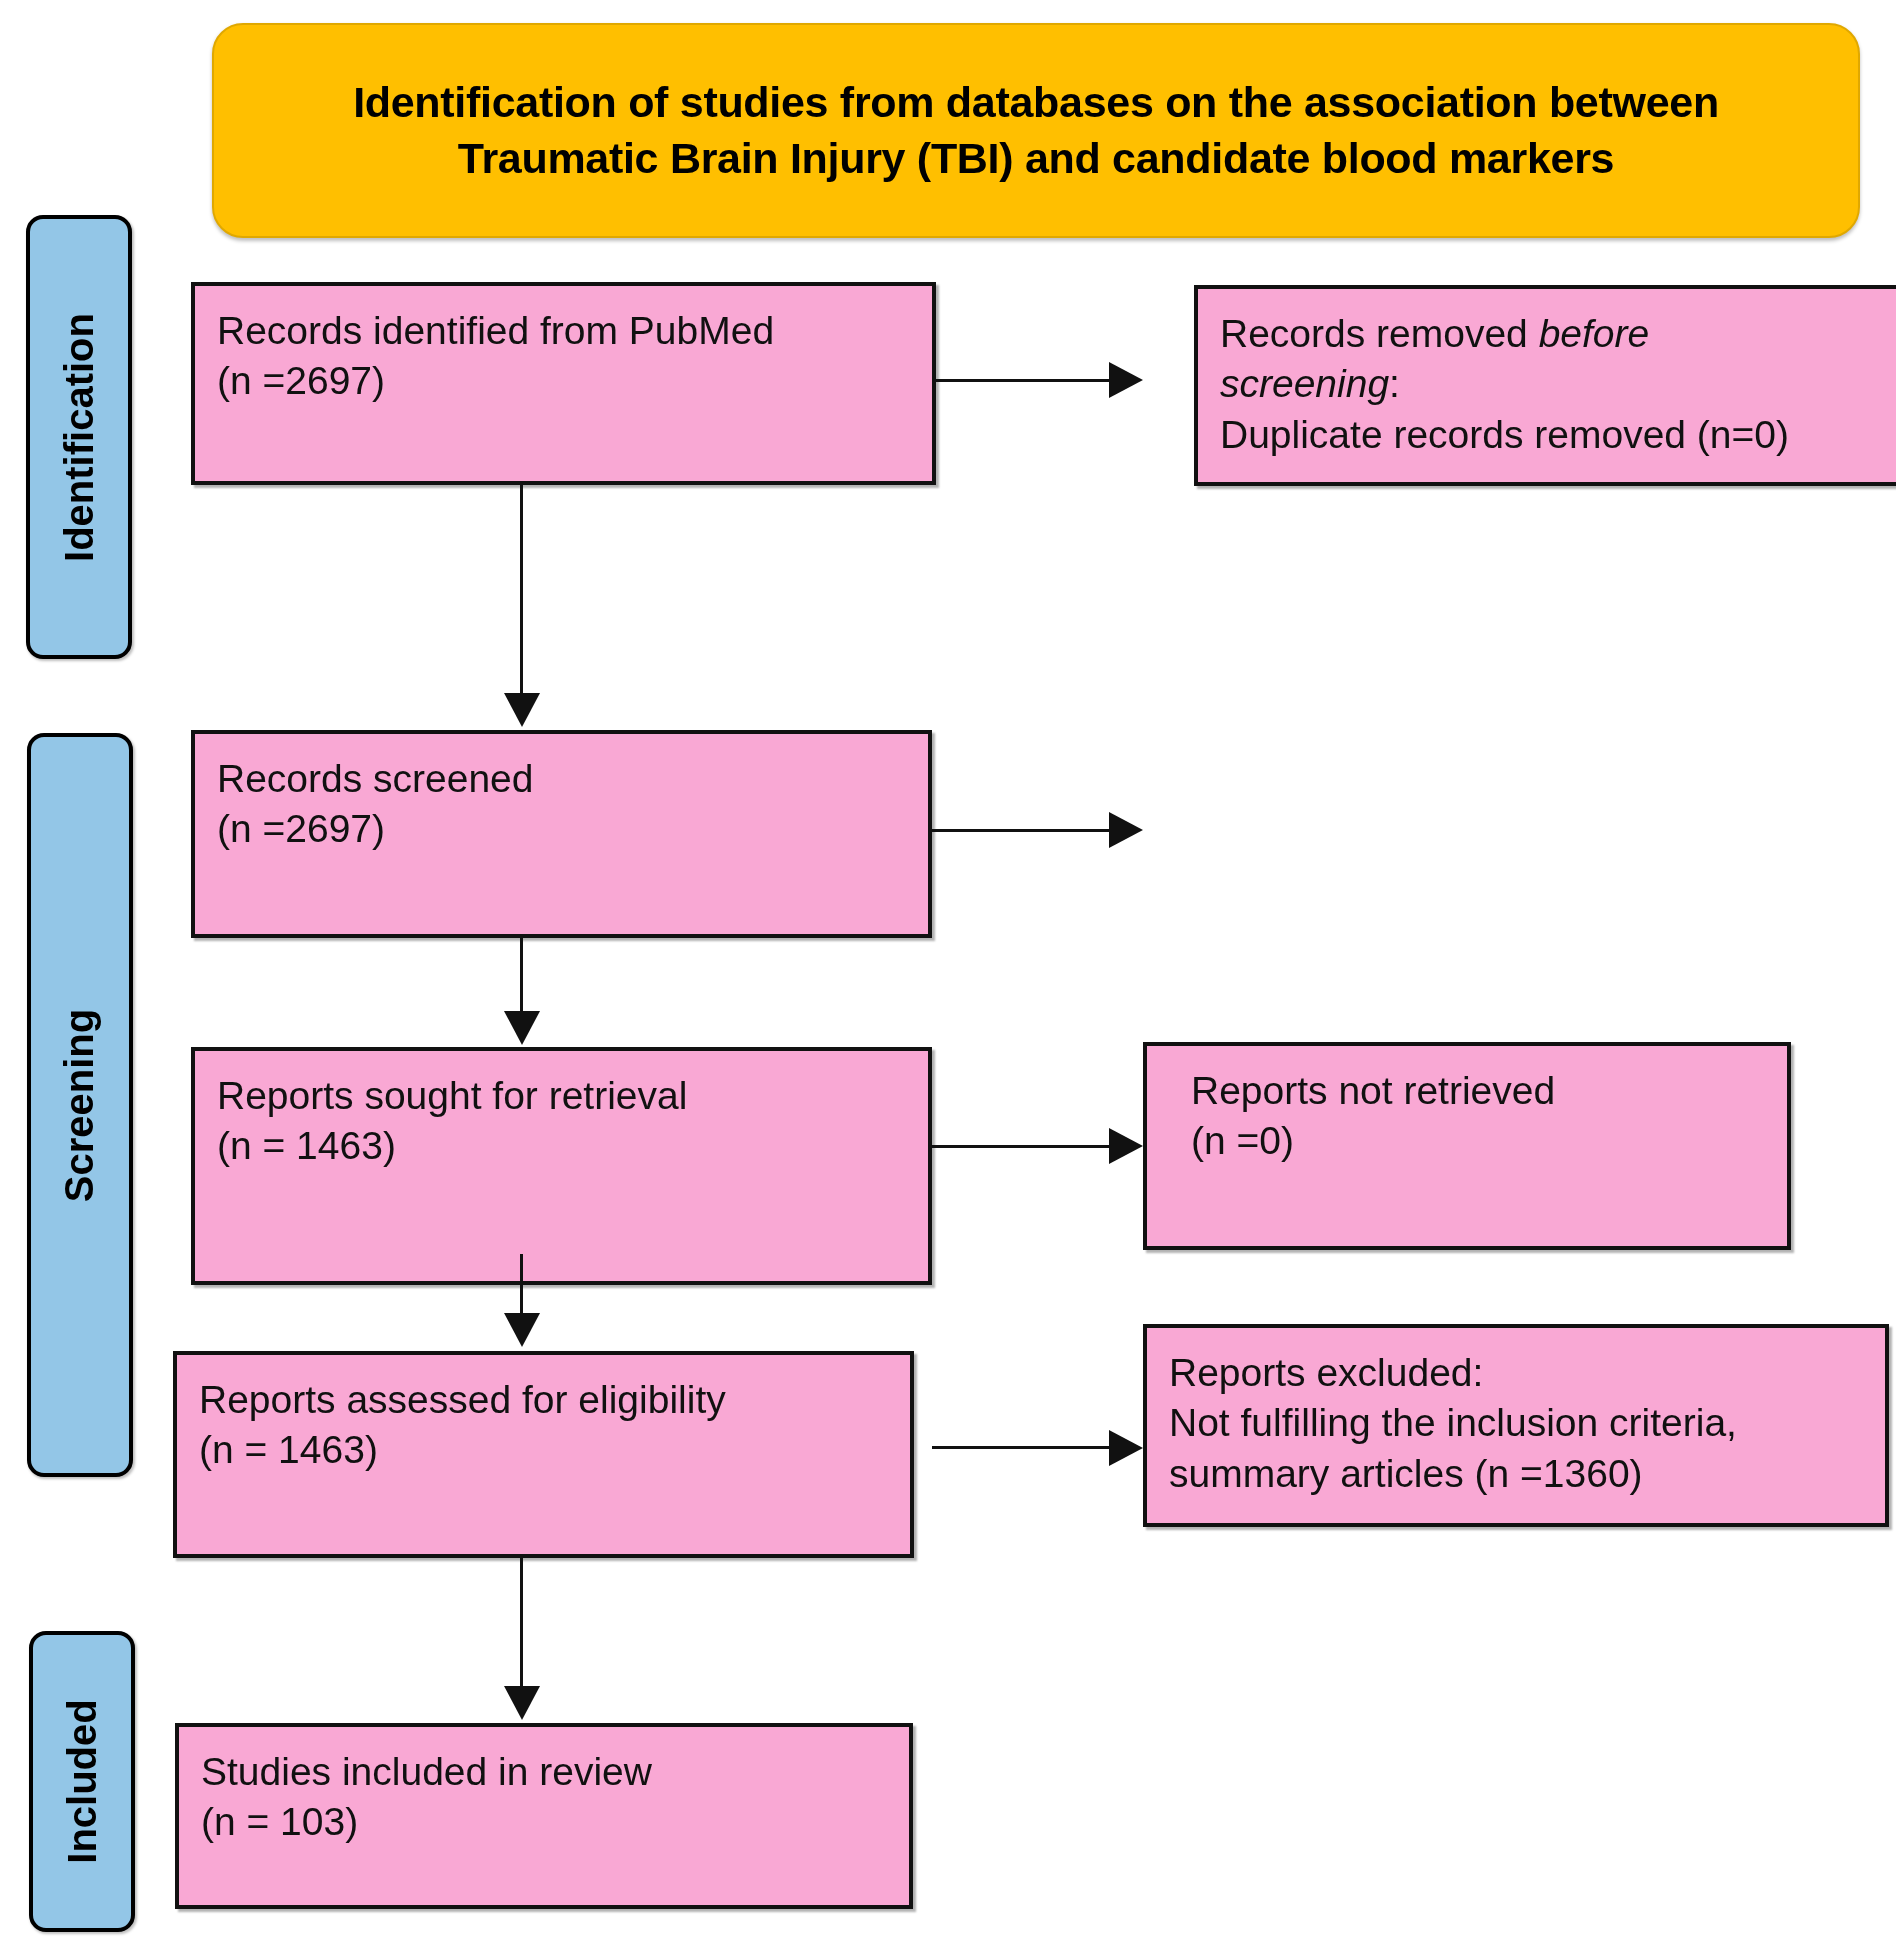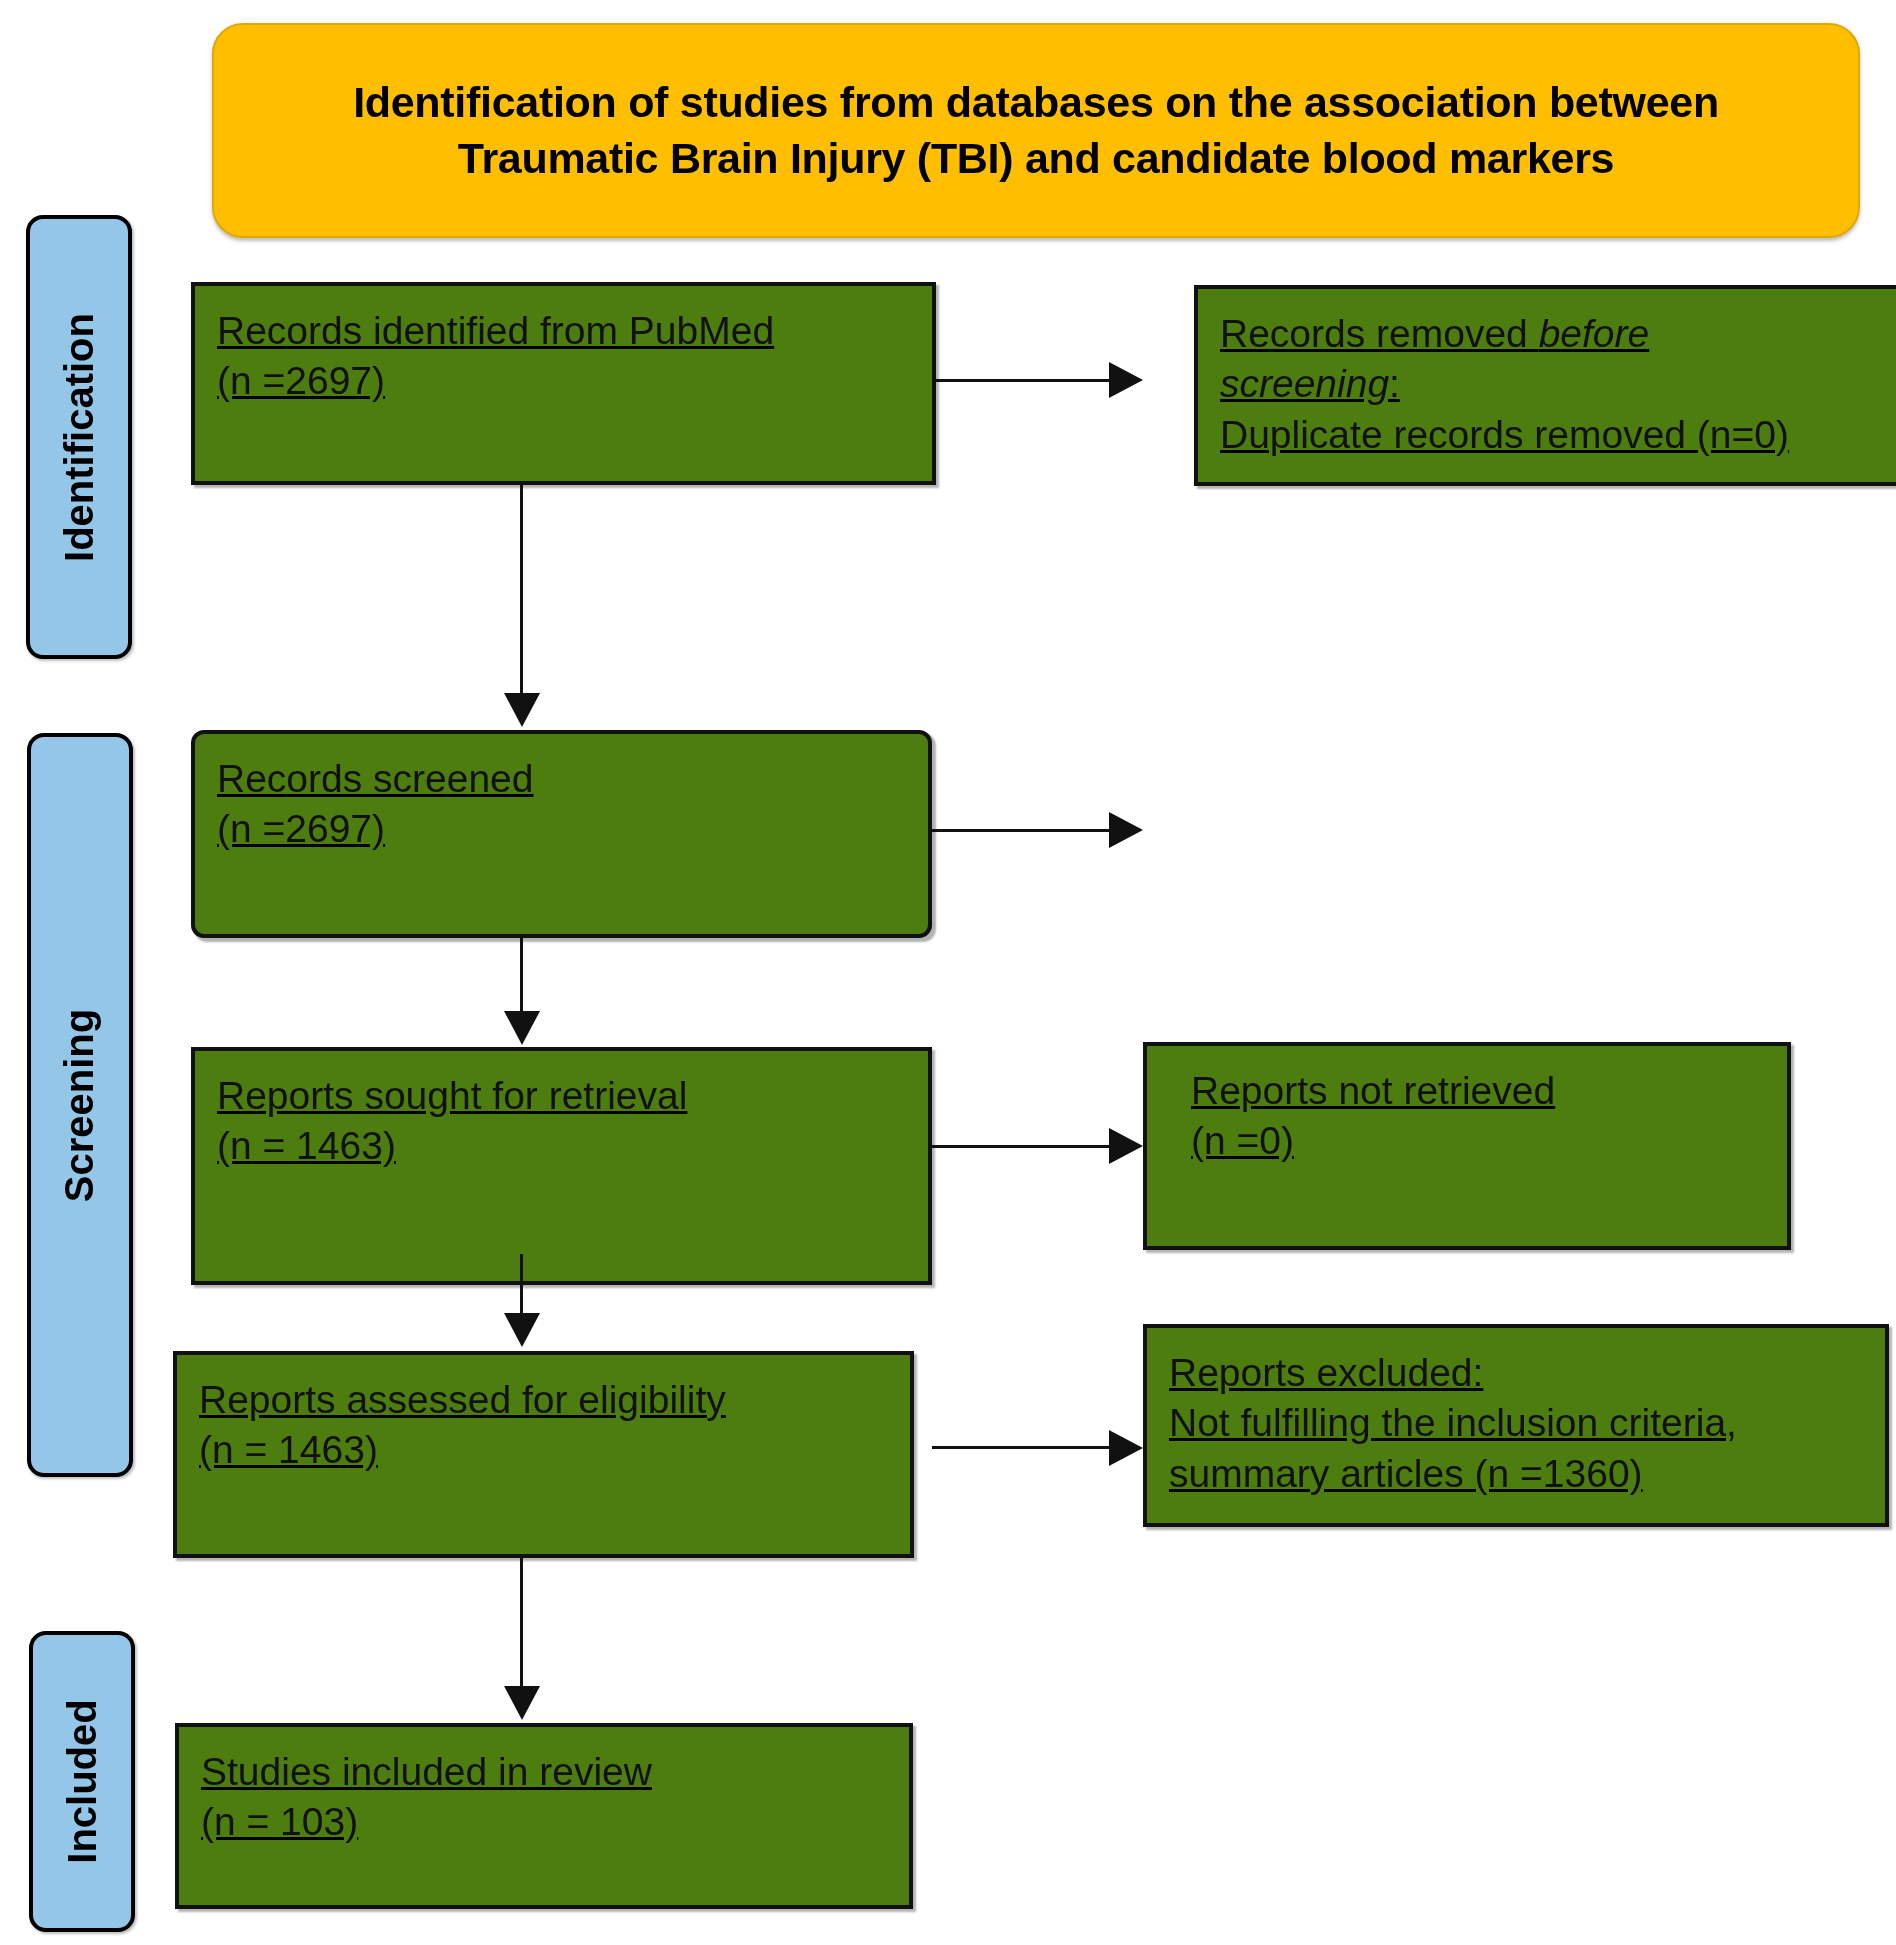--- a/index.html
+++ b/index.html
@@ -66,38 +66,37 @@
     color: #000000;
     letter-spacing: 0px;
   }
   #stage-identification { left: 26px;  top: 215px;  width: 106px; height: 444px; }
   #stage-screening      { left: 27px;  top: 733px; width: 106px; height: 744px; }
   #stage-included       { left: 29px;  top: 1631px; width: 106px; height: 301px; }
 
   
   .flow-box {
     position: absolute;
-    background: #4d7c0f;
+    background: #f9a8d4;
     border: 4.6px solid #111111;
     padding: 19.5px 22px 0 22px;
     box-shadow: 3.3px 3.3px 2px rgba(0,0,0,0.30);
-    text-decoration: underline;
   }
   .flow-box-text {
     font-size: 39px;
     line-height: 1.30;
     color: #111111;
     white-space: pre-line;
     text-align: left;
   }
   .flow-box-text em { font-style: italic; }
 
   
   #box-identified  { left: 191px;  top: 282px;  width: 745px; height: 203px; }
-  #box-screened    { left: 191px;  top: 730px; width: 741px; height: 208px; border-radius: 13px; }
+  #box-screened    { left: 191px;  top: 730px; width: 741px; height: 208px; }
   #box-sought      { left: 191px;  top: 1047px; width: 741px; height: 238px; }
   #box-assessed    { left: 173px;  top: 1351px; width: 741px; height: 207px; }
   #box-included    { left: 175px;  top: 1723px; width: 738px; height: 186px; }
 
   
   #box-removed         { left: 1194px; top: 285px;  width: 736px; height: 201px; }
   #box-excluded-recs   { left: 1143px; top: 728px; width: 746px; height: 207px; }
   #box-not-retrieved   { left: 1143px; top: 1042px; width: 648px; height: 208px; padding-left: 44px; }
   #box-excluded-reps   { left: 1143px; top: 1324px; width: 746px; height: 203px; }
 

